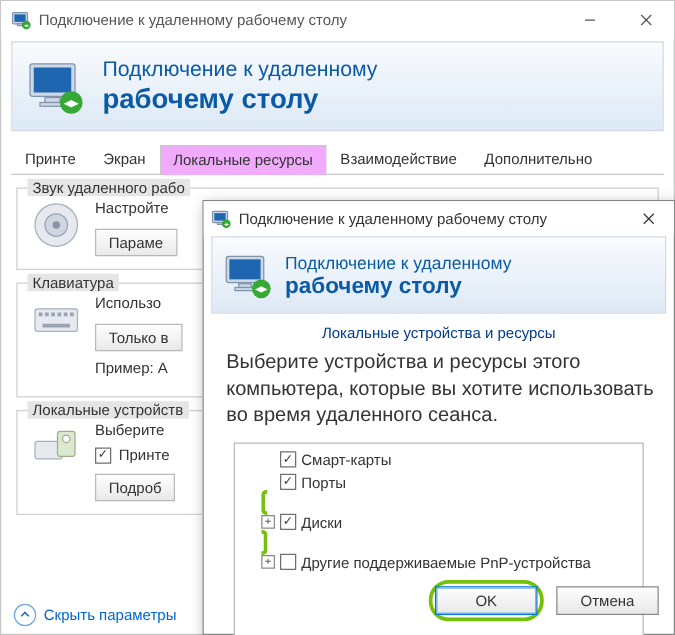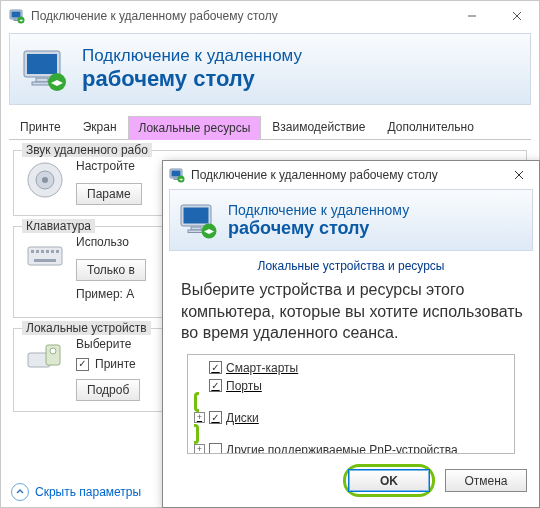--- a/index.html
+++ b/index.html
@@ -44,33 +44,33 @@
   .win2-titlebar .winbtn { width:40px; height:28px; }
 
   .win2-banner { margin:0 6px; height:62px; background: linear-gradient(#f9fbfd,#dde9f6); border:1px solid #d0d9e5; display:flex; align-items:center; padding-left:8px; }
   .win2-banner .banner-icon { width:40px; height:40px; margin-right:10px; }
   .win2-banner .line1 { font-size:14px; color:#0a5aa6; }
   .win2-banner .line2 { font-size:18px; color:#0a5aa6; font-weight:700; }
 
   .win2-group { margin:8px 10px 0 10px; }
   .win2-group .glabel { font-size:12px; color:#003a8c; margin-bottom:6px;text-align:center; }
   .win2-group .gdesc { font-size:16px; color:#333; line-height:1.35; padding:0 4px 6px 8px; }
-  .treebox { margin:4px 14px 0 14px; height:100px; border:1px solid #b8b8b8; background:#fff; padding:4px 6px; overflow:auto;text-decoration:underline; }
+  .treebox { margin:4px 14px 0 14px; height:155px; border:1px solid #b8b8b8; background:#fff; padding:4px 21px; overflow:auto; }
   .tree-item { display:flex; align-items:center; gap:4px; font-size:12px; color:#333; height:18px; }
   .expander { width:11px; height:11px; border:1px solid #888; font-size:9px; line-height:9px; text-align:center; color:#555; background:#fff; }
   .expander.blank { visibility:hidden; }
   .tcbox { width:13px; height:13px; border:1px solid #707070; background:#fff; display:flex; align-items:center; justify-content:center; }
   .tcbox.checked::after { content:"✓"; font-size:10px; line-height:1; color:#333; }
 
   .hl { border:3px solid #74c00c; border-radius:4px; padding:0 2px; margin:-1px 0; }
 
   .win2-buttons { position:absolute; bottom:10px; right:12px; display:flex; gap:10px; align-items:center; }
   .win2-buttons .btn { width:82px; height:23px; border:1px solid #888; background:linear-gradient(#fefefe,#e8e8e8); font-size:12px; color:#333; display:flex; align-items:center; justify-content:center; }
   .win2-buttons .btn.ok { border:1px solid #0078d7; box-shadow: inset 0 0 0 1px #79b6ea; }
-  .ok-hl { border:3px solid #74c00c; border-radius:16px; padding:2px;font-weight:bold; }
+  .ok-hl { border:3px solid #74c00c; border-radius:16px; padding:2px; }
 
   
   .rdp-icon .mon { fill:#cfd9e6; stroke:#7f93ad; stroke-width:1; }
   .rdp-icon .scr { fill:#1e66b0; }
   .rdp-icon .badge { fill:#36a836; }
 </style>
 </head>
 <body>
 
 <div class="win1">

